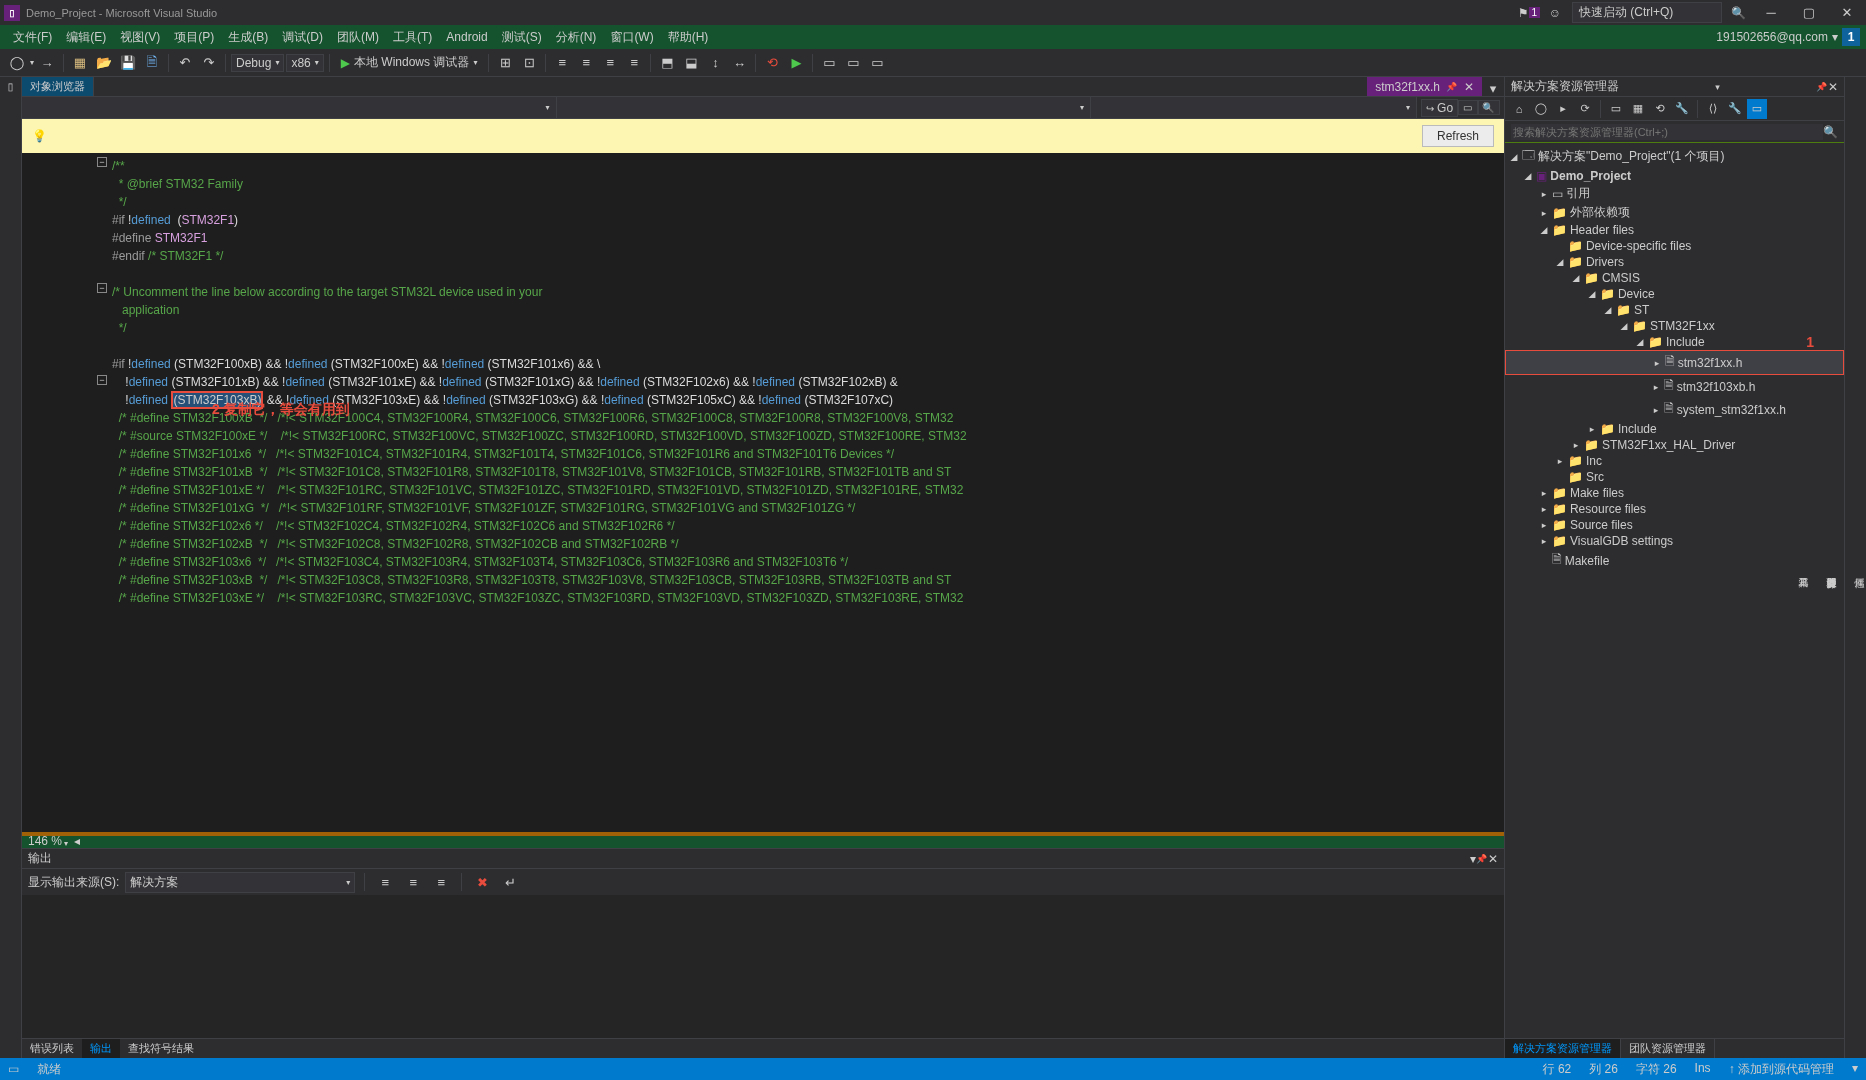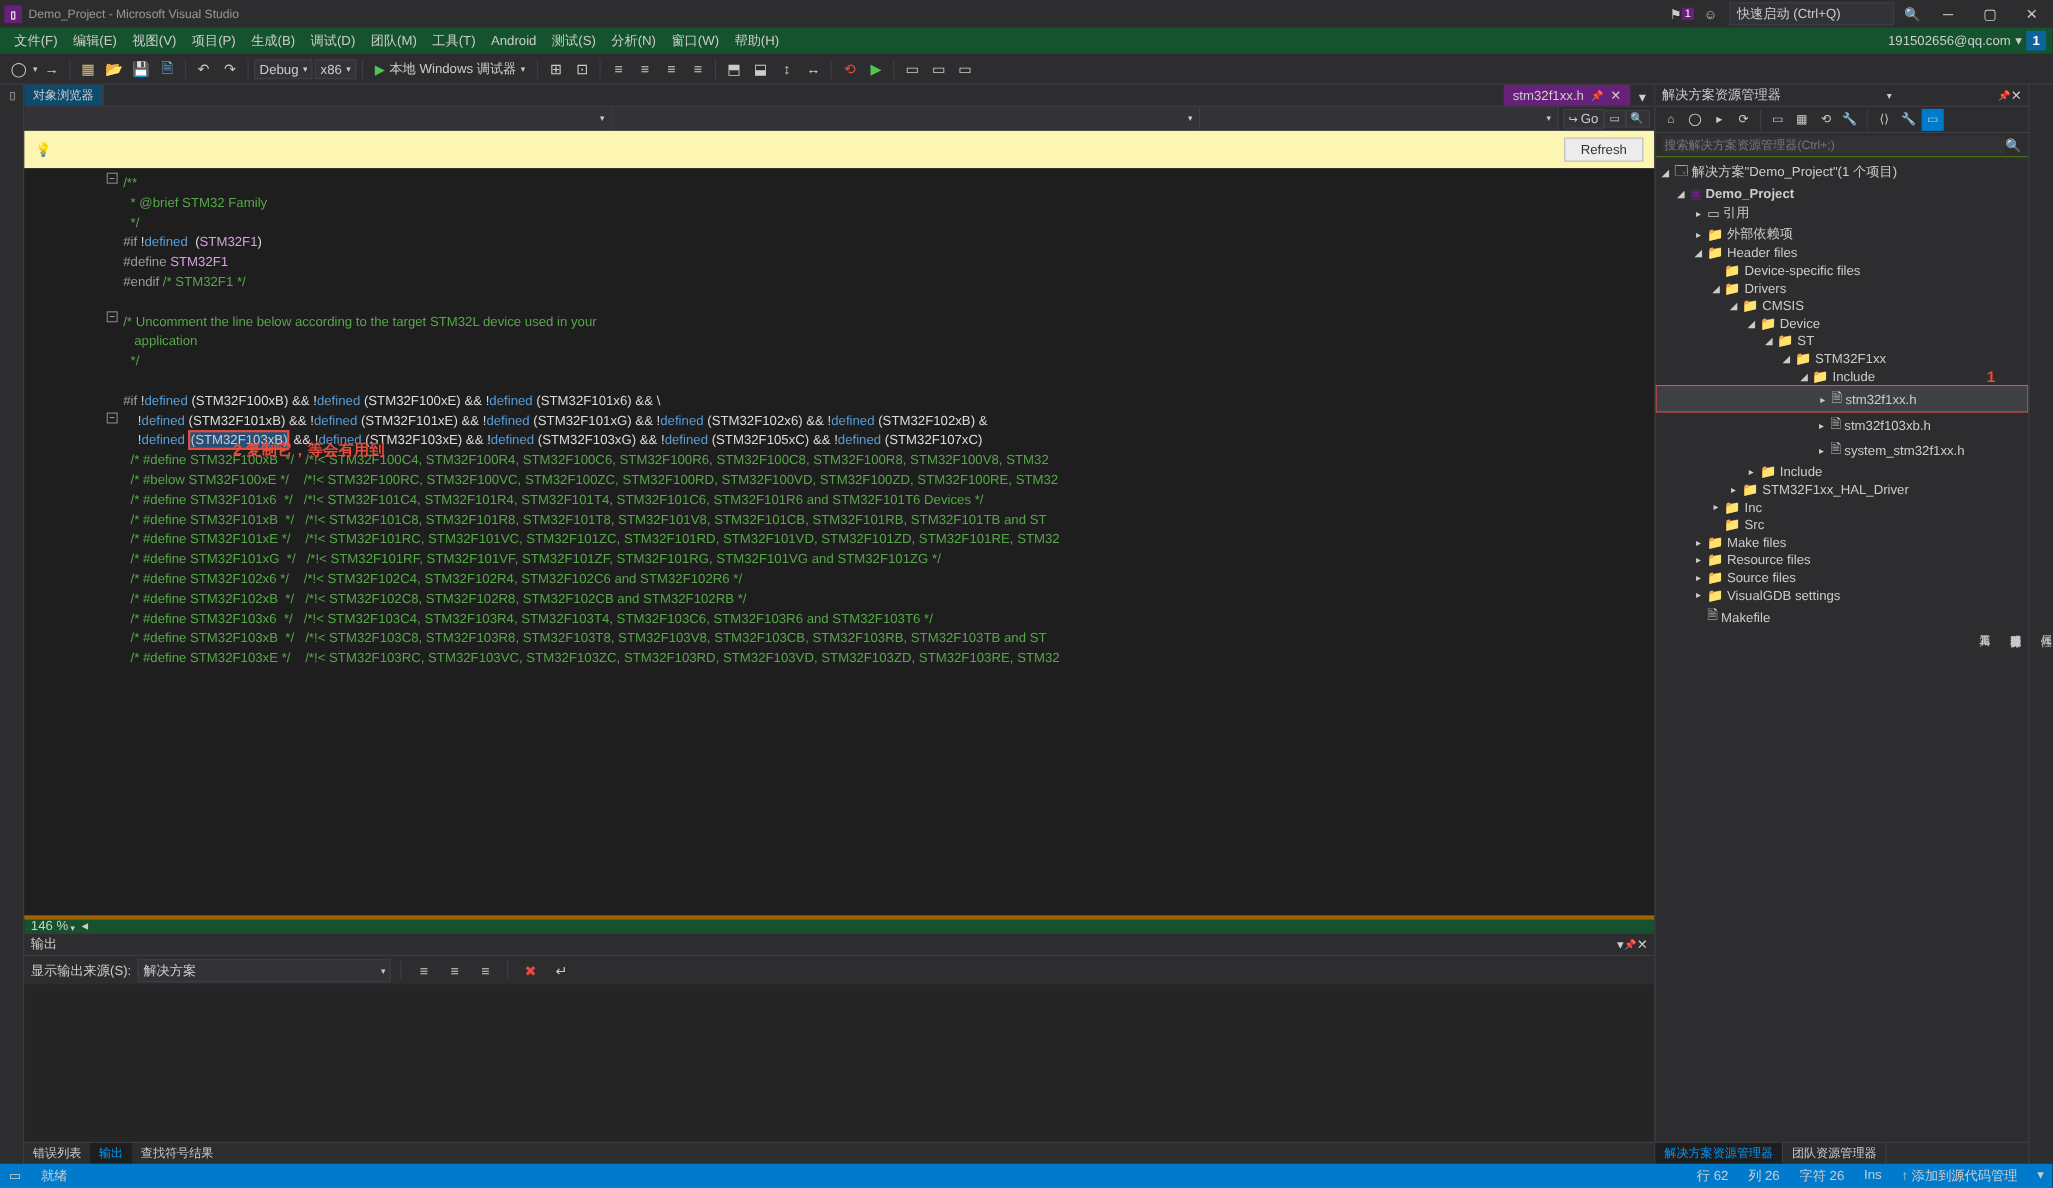--- a/index.html
+++ b/index.html
@@ -208,21 +208,21 @@
 <span class="c-macro">#endif</span> <span class="c-comment">/* STM32F1 */</span>
 
 <span class="c-comment">/* Uncomment the line below according to the target STM32L device used in your
    application
   */</span>
 
 <span class="c-macro">#if</span> !<span class="c-keyword">defined</span> (STM32F100xB) &amp;&amp; !<span class="c-keyword">defined</span> (STM32F100xE) &amp;&amp; !<span class="c-keyword">defined</span> (STM32F101x6) &amp;&amp; \
     !<span class="c-keyword">defined</span> (STM32F101xB) &amp;&amp; !<span class="c-keyword">defined</span> (STM32F101xE) &amp;&amp; !<span class="c-keyword">defined</span> (STM32F101xG) &amp;&amp; !<span class="c-keyword">defined</span> (STM32F102x6) &amp;&amp; !<span class="c-keyword">defined</span> (STM32F102xB) &amp;
     !<span class="c-keyword">defined</span> <span class="hl-box">(STM32F103xB)</span> &amp;&amp; !<span class="c-keyword">defined</span> (STM32F103xE) &amp;&amp; !<span class="c-keyword">defined</span> (STM32F103xG) &amp;&amp; !<span class="c-keyword">defined</span> (STM32F105xC) &amp;&amp; !<span class="c-keyword">defined</span> (STM32F107xC)
   <span class="c-comment">/* #define STM32F100xB  */</span>   <span class="c-comment">/*!&lt; STM32F100C4, STM32F100R4, STM32F100C6, STM32F100R6, STM32F100C8, STM32F100R8, STM32F100V8, STM32</span>
-  <span class="c-comment">/* #below STM32F100xE */</span>    <span class="c-comment">/*!&lt; STM32F100RC, STM32F100VC, STM32F100ZC, STM32F100RD, STM32F100VD, STM32F100ZD, STM32F100RE, STM32</span>
+  <span class="c-comment">/* #source STM32F100xE */</span>    <span class="c-comment">/*!&lt; STM32F100RC, STM32F100VC, STM32F100ZC, STM32F100RD, STM32F100VD, STM32F100ZD, STM32F100RE, STM32</span>
   <span class="c-comment">/* #define STM32F101x6  */</span>   <span class="c-comment">/*!&lt; STM32F101C4, STM32F101R4, STM32F101T4, STM32F101C6, STM32F101R6 and STM32F101T6 Devices */</span>
   <span class="c-comment">/* #define STM32F101xB  */</span>   <span class="c-comment">/*!&lt; STM32F101C8, STM32F101R8, STM32F101T8, STM32F101V8, STM32F101CB, STM32F101RB, STM32F101TB and ST</span>
   <span class="c-comment">/* #define STM32F101xE */</span>    <span class="c-comment">/*!&lt; STM32F101RC, STM32F101VC, STM32F101ZC, STM32F101RD, STM32F101VD, STM32F101ZD, STM32F101RE, STM32</span>
   <span class="c-comment">/* #define STM32F101xG  */</span>   <span class="c-comment">/*!&lt; STM32F101RF, STM32F101VF, STM32F101ZF, STM32F101RG, STM32F101VG and STM32F101ZG */</span>
   <span class="c-comment">/* #define STM32F102x6 */</span>    <span class="c-comment">/*!&lt; STM32F102C4, STM32F102R4, STM32F102C6 and STM32F102R6 */</span>
   <span class="c-comment">/* #define STM32F102xB  */</span>   <span class="c-comment">/*!&lt; STM32F102C8, STM32F102R8, STM32F102CB and STM32F102RB */</span>
   <span class="c-comment">/* #define STM32F103x6  */</span>   <span class="c-comment">/*!&lt; STM32F103C4, STM32F103R4, STM32F103T4, STM32F103C6, STM32F103R6 and STM32F103T6 */</span>
   <span class="c-comment">/* #define STM32F103xB  */</span>   <span class="c-comment">/*!&lt; STM32F103C8, STM32F103R8, STM32F103T8, STM32F103V8, STM32F103CB, STM32F103RB, STM32F103TB and ST</span>
   <span class="c-comment">/* #define STM32F103xE */</span>    <span class="c-comment">/*!&lt; STM32F103RC, STM32F103VC, STM32F103ZC, STM32F103RD, STM32F103VD, STM32F103ZD, STM32F103RE, STM32</span></pre>
       <div class="fold-col">

